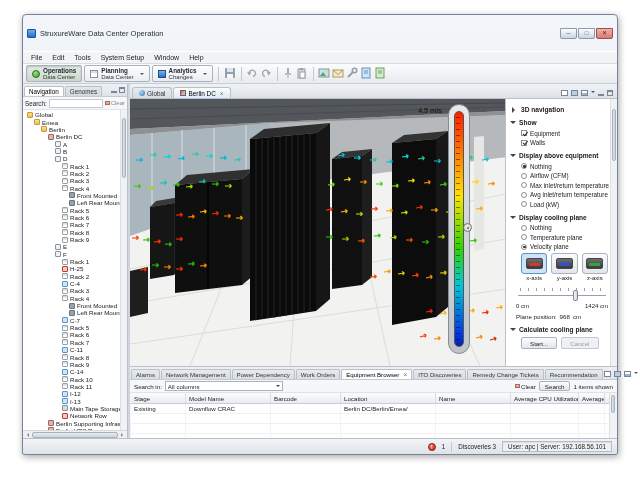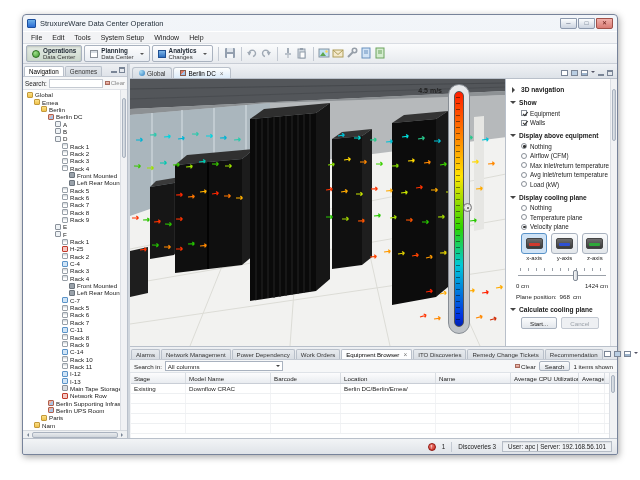--- a/index.html
+++ b/index.html
@@ -1,19 +1,19 @@
 <!DOCTYPE html>
 <html><head>
 <meta charset="utf-8">
 <style>
   *{box-sizing:border-box;margin:0;padding:0}
   html,body{width:640px;height:480px;background:#fff;font-family:"Liberation Sans","DejaVu Sans",sans-serif;overflow:hidden}
   body{position:relative}
   .window{position:absolute;left:22px;top:14px;width:596px;height:441px;border:1px solid #77839a;border-radius:4px 4px 2px 2px;background:linear-gradient(#f2f5f9,#dbe2ec);box-shadow:1px 2px 7px rgba(0,0,0,.35);display:flex;flex-direction:column}
-  .titlebar{height:16px;display:flex;align-items:center;padding:8px 4px;gap:4px;flex:none}
+  .titlebar{height:16px;display:flex;align-items:center;padding:18px 4px;gap:4px;flex:none}
   .app-icon{width:9px;height:9px;background:linear-gradient(#6db1e8,#2a6bd4);border:1px solid #1c4f9e;border-radius:1px;flex:none}
   .title{font-size:7.5px;color:#1e2a36;white-space:nowrap}
   .win-btns{margin-left:auto;display:flex}
   .win-btn{width:17px;height:11px;border:1px solid #8d99ad;background:linear-gradient(#fcfdfe,#ccd4e0);display:flex;align-items:center;justify-content:center;font-size:6px;line-height:6px;color:#45536b;border-radius:0 0 2px 2px;margin-left:1px}
   .win-btn.close{background:linear-gradient(#f0b0aa,#d97b74);color:#5e120d;border-color:#a05048}
   .menubar{height:13px;background:#f2f3f5;border-top:1px solid #fff;border-bottom:1px solid #d9dde3;display:flex;align-items:center;padding:0 3px;flex:none}
   .menu-item{font-size:7px;color:#222;padding:1px 5px;white-space:nowrap}
   .toolbar{height:20px;background:linear-gradient(#fbfcfd,#e7eaee);border-bottom:1px solid #c9ced6;display:flex;align-items:center;padding:0 3px;gap:2px;flex:none}
   .mode-btn{height:17px;display:flex;align-items:center;gap:3px;padding:0 5px;border:1px solid #a9b2bf;border-radius:2px;background:linear-gradient(#fdfdfe,#e9edf2)}
   .mode-btn.active{background:linear-gradient(#e4ebe4,#cdd9cd);box-shadow:inset 0 1px 2px rgba(0,0,0,.18)}

